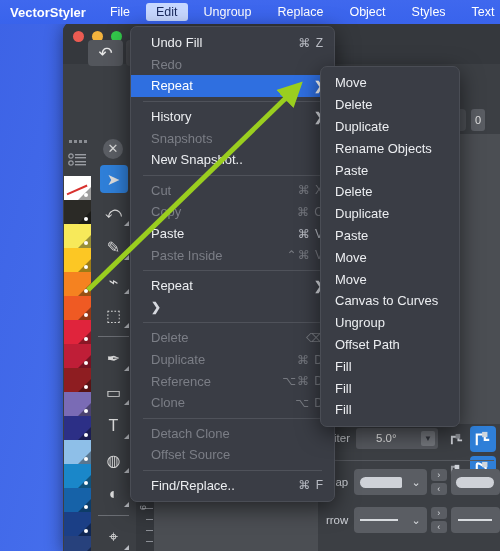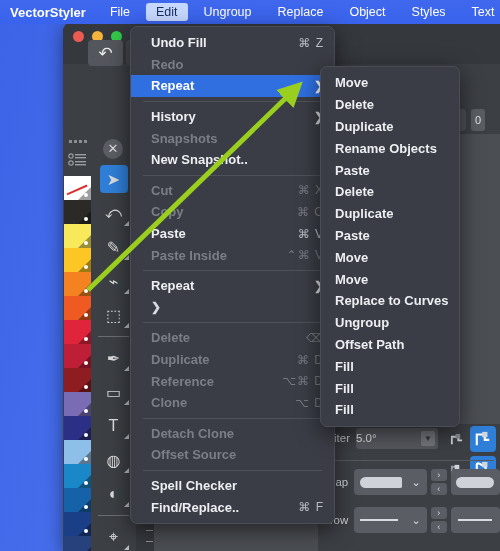--- a/index.html
+++ b/index.html
@@ -158,21 +158,21 @@
 
   
   .strokepanel {
     position: absolute; left: 318px; top: 424px; width: 182px; height: 127px;
     background: #3c3f44;
   }
   .sp-row { position: relative; display: flex; align-items: center; height: 24px; margin-top: 4px;}
   .sp-label { color: #cfd2d8; font-size: 11.5px; width: 38px; text-align: right; padding-right: 6px; }
   .sp-input {
     height: 21px; background: #55585e; border-radius: 3px; color: #e6e6e6;
-    font-size: 11.5px; padding: 0 0; line-height: 21px; position: relative;
+    font-size: 11.5px; padding: 0 20px; line-height: 21px; position: relative;
   }
   .sp-stepper {
     position:absolute; right:3px; top:3px; width:14px;height:15px;background:#73767c;
     border-radius:2px; color:#30333a; font-size:8px; text-align:center; line-height:15px;
   }
   .sp-divider { position:absolute; left:8px; right:6px; top:30px; height:1px; background:#55585e;}
   .sp-combo {
     height: 26px; background: #5a5d63; border-radius: 4px;
     display:flex; align-items:center; justify-content:space-between; padding: 0 6px;
   }
@@ -211,21 +211,21 @@
 
   .item {
     position: relative;
     height: 21.6px;
     display: flex; align-items: center;
     padding: 0 10px 0 20px;
     color: #eceef1; font-size: 13px; white-space: nowrap;
   }
   .item.disabled { color: #7b7e86; }
   .item.hl { background: #2f6fe0; color: #ffffff; }
-  .item .lbl { flex: 1; font-weight: bold; }
+  .item .lbl { flex: 1; }
   .item .key { color: #b9bcc4; font-size: 12px; letter-spacing: 1px; }
   .item.disabled .key { color: #75787f; }
   .item .sub { color: #d6d9df; font-size: 12px; font-weight: bold; }
   .item.hl .sub { color: #ffffff; }
   .sep { height: 1px; background: #4f525a; margin: 4px 12px; }
 
   #repeat-submenu .item { padding-left: 14px; font-size: 13px; height: 21.8px; }
 
   
   .annot { position: absolute; left: 0; top: 0; width: 500px; height: 551px; z-index: 150; pointer-events: none; }
@@ -591,23 +591,20 @@
       </div>
       <div class="sep"></div>
       <div class="item disabled">
         <span class="lbl">Detach Clone</span>
       </div>
       <div class="item disabled">
         <span class="lbl">Offset Source</span>
       </div>
       <div class="sep"></div>
       <div class="item">
-        <span class="lbl">Spell Checker</span>
-      </div>
-      <div class="item">
         <span class="lbl">Find/Replace..</span>
         <span class="key">⌘ F</span>
       </div>
     </div>
 
   <div class="menu" id="repeat-submenu">
       <div class="item">
         <span class="lbl">Move</span>
       </div>
       <div class="item">
@@ -631,21 +628,21 @@
       <div class="item">
         <span class="lbl">Paste</span>
       </div>
       <div class="item">
         <span class="lbl">Move</span>
       </div>
       <div class="item">
         <span class="lbl">Move</span>
       </div>
       <div class="item">
-        <span class="lbl">Replace to Curves</span>
+        <span class="lbl">Canvas to Curves</span>
       </div>
       <div class="item">
         <span class="lbl">Ungroup</span>
       </div>
       <div class="item">
         <span class="lbl">Offset Path</span>
       </div>
       <div class="item">
         <span class="lbl">Fill</span>
       </div>

